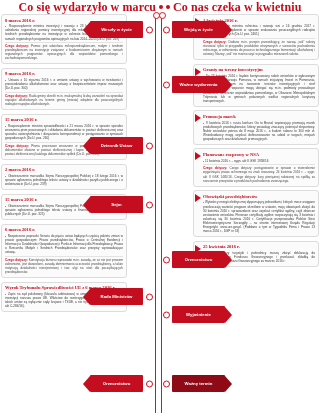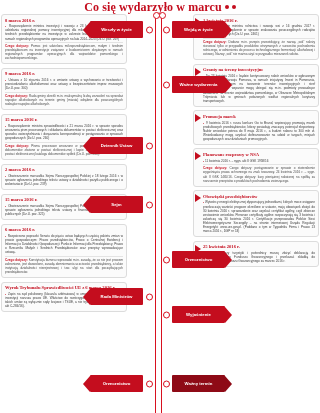--- a/index.html
+++ b/index.html
@@ -100,20 +100,21 @@
   .badge-dark{background:#8e0a16;}
   .badge-dark.badge-right::after{border-left-color:#8e0a16;}
 </style>
 </head>
 <body>
 
 <div class="header">
   <span class="hd-title">Co się wydarzyło w marcu</span>
   <span class="hd-dot"></span>
   <span class="hd-dot"></span>
+  <span class="hd-title">Co nas czeka w kwietniu</span>
 </div>
 
 <div class="rail rail-l"></div>
 <div class="rail rail-r"></div>
 <div class="rail-cap cap-l"></div>
 <div class="rail-cap cap-r"></div>
 
 <div class="col col-left" id="col-left">
     <div class="card">
       <div class="card-title">8 marca 2016 r.</div>

